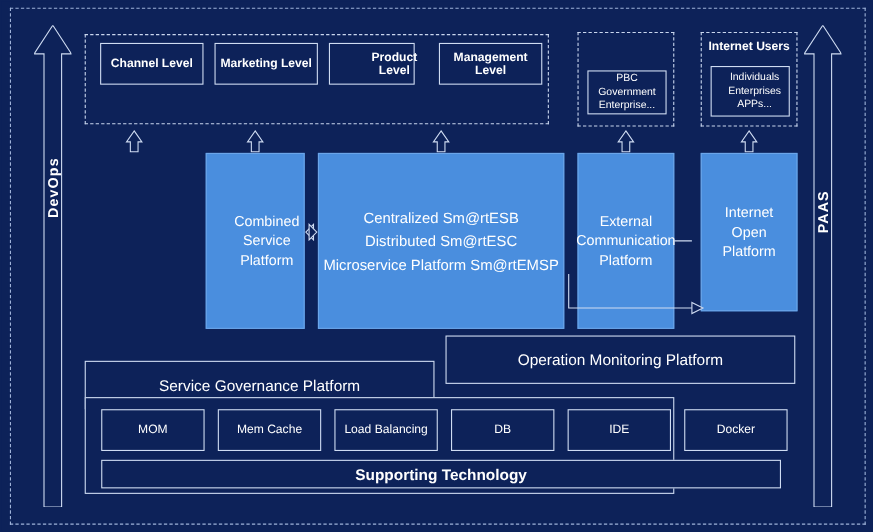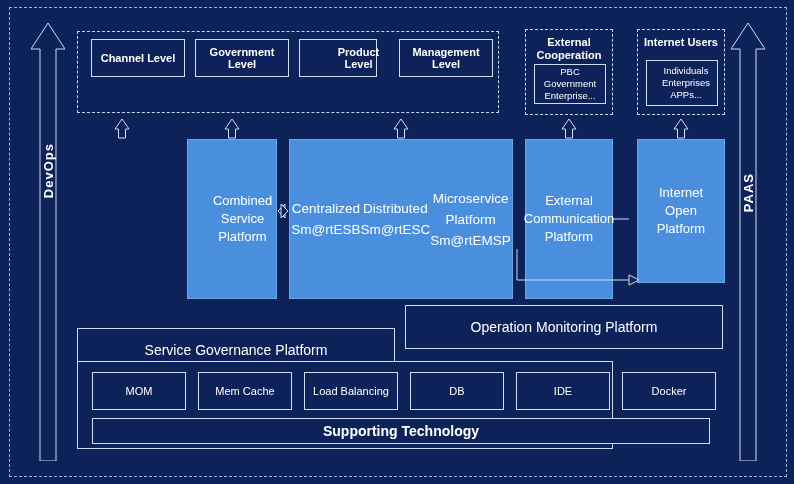--- a/index.html
+++ b/index.html
@@ -198,53 +198,50 @@
       <span style="display:inline-block;writing-mode:vertical-rl;transform:rotate(180deg);font-size:13px;font-weight:bold;letter-spacing:1px;">PAAS</span>
     </div>
   </div>
 
   <div class="levels-dash"></div>
 
   <div class="level-box" style="left:90px; width:94px;">
     <span>Channel Level</span>
   </div>
   <div class="level-box" style="left:194px; width:94px;">
-    <span>Government Level</span>
+    <span>Marketing Level</span>
   </div>
   <div class="level-box" style="left:298px; width:78px;padding-left:41px;">
     <span>Product Level</span>
   </div>
   <div class="level-box" style="left:398px; width:94px;">
     <span>Management Level</span>
   </div>
 
   <div class="group-dash" style="left:524px; top:28px; width:88px; height:86px;">
-    <div class="group-title">
-      <span>External Cooperation</span>
-    </div>
     <div class="inner-box" style="left:8px; top:34px; width:72px; height:40px;">
       <span>PBC Government Enterprise...</span>
     </div>
   </div>
 
   <div class="group-dash" style="left:636px; top:28px; width:88px; height:86px;">
     <div class="group-title">
       <span>Internet Users</span>
     </div>
     <div class="inner-box" style="left:8px; top:30px; width:72px; height:46px;padding-left:10px;">
       <span>Individuals Enterprises APPs...</span>
     </div>
   </div>
 
 
   <div class="blue-box" style="left:186px; top:138px; width:90px; height:160px;padding-left:25px;">
     <span>Combined Service Platform</span>
   </div>
 
-  <div class="blue-box big-text" style="left:288px; top:138px; width:224px; height:160px; flex-direction:row;">
+  <div class="blue-box big-text" style="left:288px; top:138px; width:224px; height:160px; flex-direction:column;">
     <span>Centralized Sm@rtESB</span>
     <span>Distributed Sm@rtESC</span>
     <span>Microservice Platform Sm@rtEMSP</span>
   </div>
 
   <div class="blue-box" style="left:524px; top:138px; width:88px; height:160px;">
     <span>External Communication Platform</span>
   </div>
 
   <div class="blue-box" style="left:636px; top:138px; width:88px; height:144px;">

